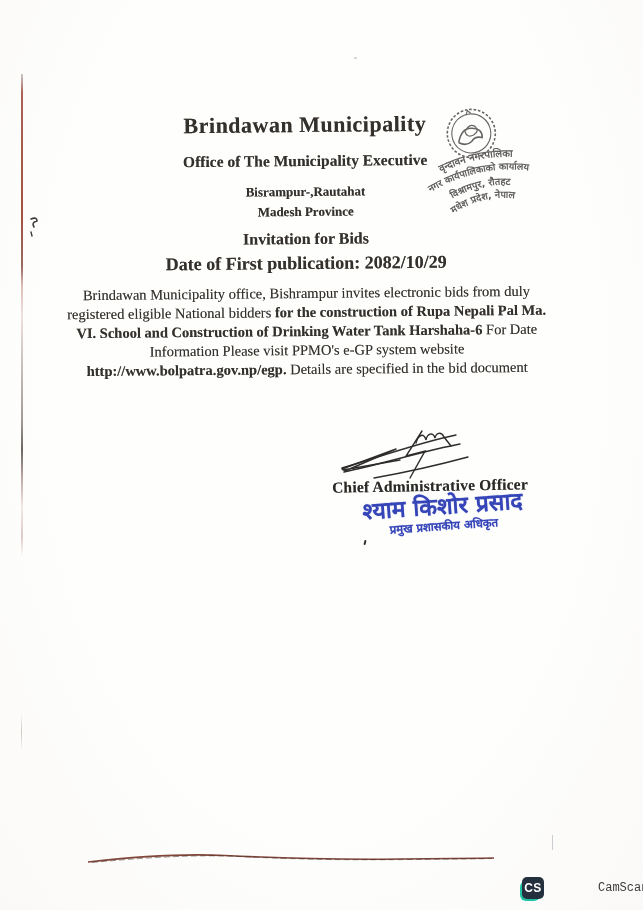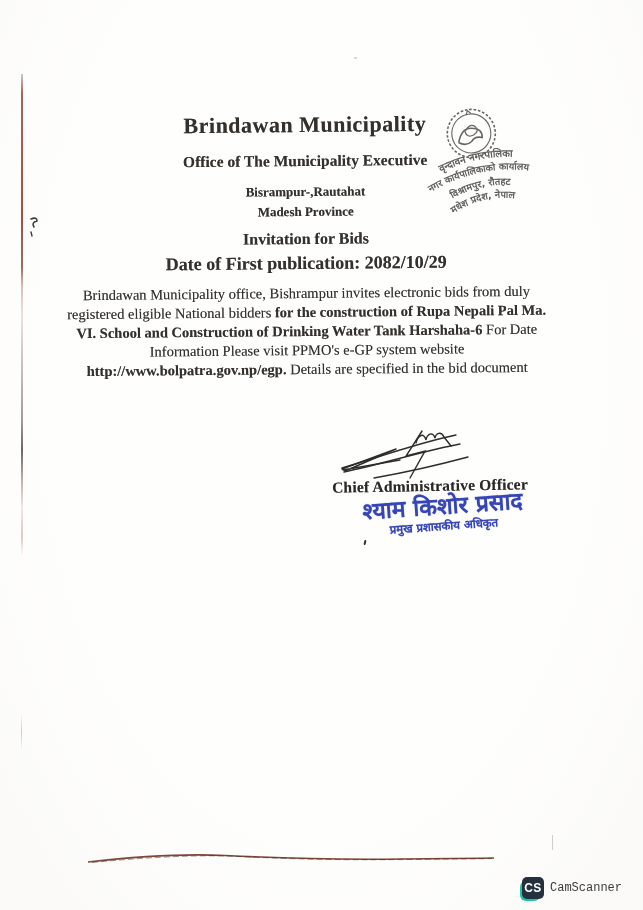--- a/index.html
+++ b/index.html
@@ -53,21 +53,21 @@
       rgba(150,80,70,.12) 90%, rgba(150,80,70,.3) 96%, rgba(150,80,70,0) 100%);}
   .edge-line-left2{position:absolute;left:21px;top:713px;width:1px;height:38px;
     background:linear-gradient(to bottom,rgba(190,182,172,0),rgba(178,168,158,.6),rgba(190,182,172,0));}
   .artifact-mark{position:absolute;left:28px;top:215px;width:14px;height:26px;}
   .speck{position:absolute;width:3px;height:2px;background:#cfcdc9;border-radius:50%;}
   .bottom-edge{position:absolute;left:0;top:846px;width:643px;height:26px;}
   .right-tick{position:absolute;left:552px;top:835px;width:1px;height:15px;background:#caced1;}
 
   
   .footer{position:absolute;left:522px;top:877px;display:flex;align-items:center;gap:6px;}
-  .cs-icon{position:relative;width:22px;height:22px;}
+  .cs-icon{position:relative;width:22px;height:22px;padding-left:48px;}
   .cs-icon .teal{position:absolute;left:-2px;bottom:-2px;width:20px;height:20px;
     background:#1fc3a3;border-radius:6px;}
   .cs-icon .dark{position:absolute;left:0;top:0;width:22px;height:22px;
     background:#25303f;border-radius:5px;display:flex;align-items:center;justify-content:center;
     color:#fff;font-family:"Liberation Sans",sans-serif;font-weight:700;font-size:12px;letter-spacing:.3px;}
   .cs-brand{font-family:Liberation Mono, monospace;font-size:12px;color:#3b3b3b;}
 </style>
 </head>
 <body>
 

